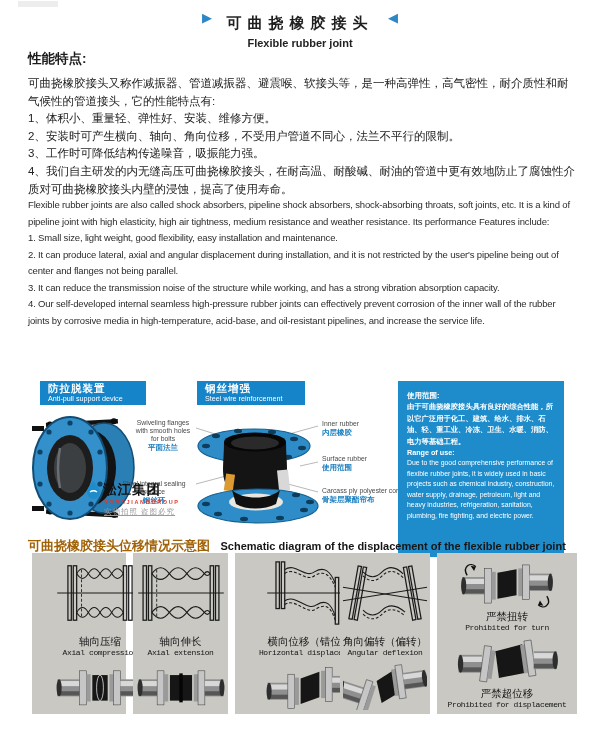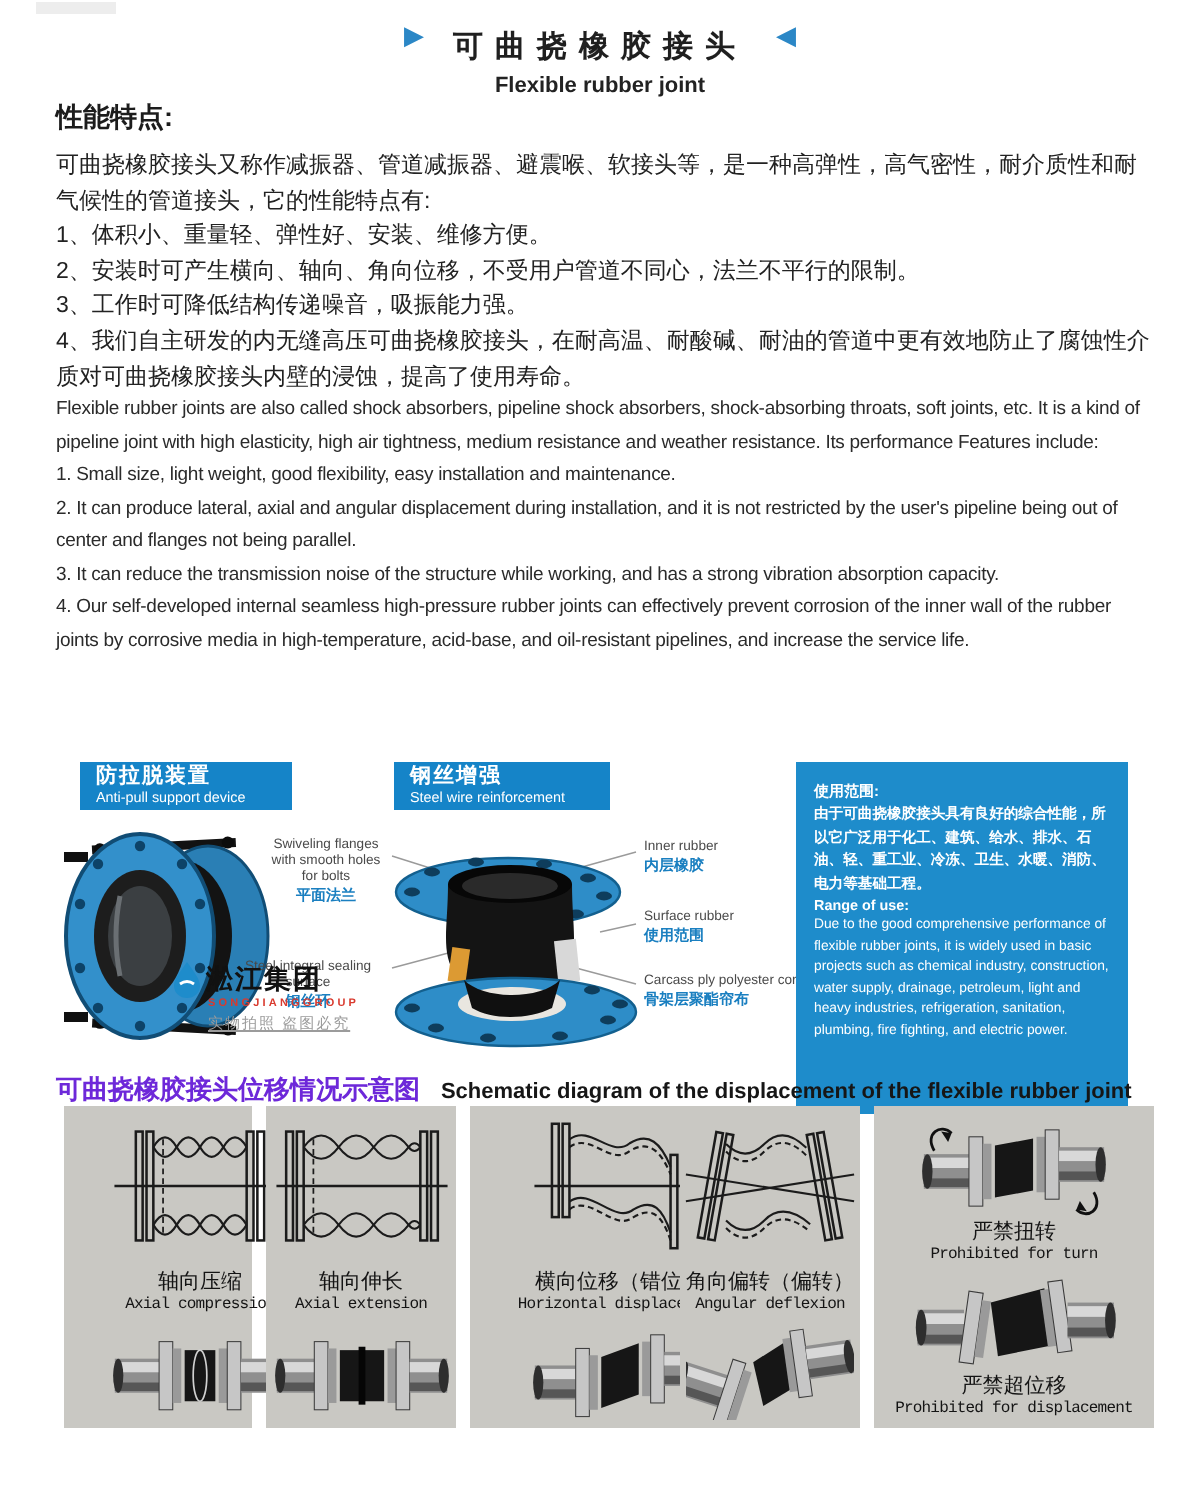--- a/index.html
+++ b/index.html
@@ -41,21 +41,21 @@
   .wm-note{font-size:7.5px;color:#9b9b9b;margin-left:18px;letter-spacing:1px;display:block;margin-top:2px;text-decoration:underline;}
   .range-box{position:absolute;left:398px;top:381px;width:166px;height:176px;background:#1e8ccb;
              box-sizing:border-box;padding:9px 9px;color:#fff;}
   .rb-title-cn{font-size:7.5px;font-weight:700;line-height:11px;}
   .rb-body-cn{font-size:7.3px;font-weight:700;line-height:11.5px;}
   .rb-title-en{font-size:7.2px;font-weight:700;line-height:11px;}
   .rb-body-en{font-size:6.9px;line-height:10.5px;}
 
   
   .schem-head{position:absolute;left:28px;top:536px;width:560px;white-space:nowrap;}
-  .sh-cn{font-size:13px;font-weight:700;color:#6d28d9;}
+  .sh-cn{font-size:13px;font-weight:700;color:#a16207;}
   .sh-en{font-size:11px;font-weight:700;color:#161616;margin-left:6px;}
   .panel{position:absolute;top:553px;height:161px;background:#c9c8c3;box-sizing:border-box;
          display:flex;flex-direction:column;align-items:center;justify-content:space-between;
          padding:5px 2px 4px 2px;}
   .cap{text-align:center;}
   .cap-cn{display:block;font-family:"DejaVu Serif",serif;font-size:10.5px;line-height:12px;color:#141414;}
   .cap-en{display:block;font-family:"Liberation Mono",monospace;font-size:8px;letter-spacing:-0.4px;
           line-height:11px;color:#141414;white-space:nowrap;}
   .p5-group{display:flex;flex-direction:column;align-items:center;}
   svg{display:block;}

